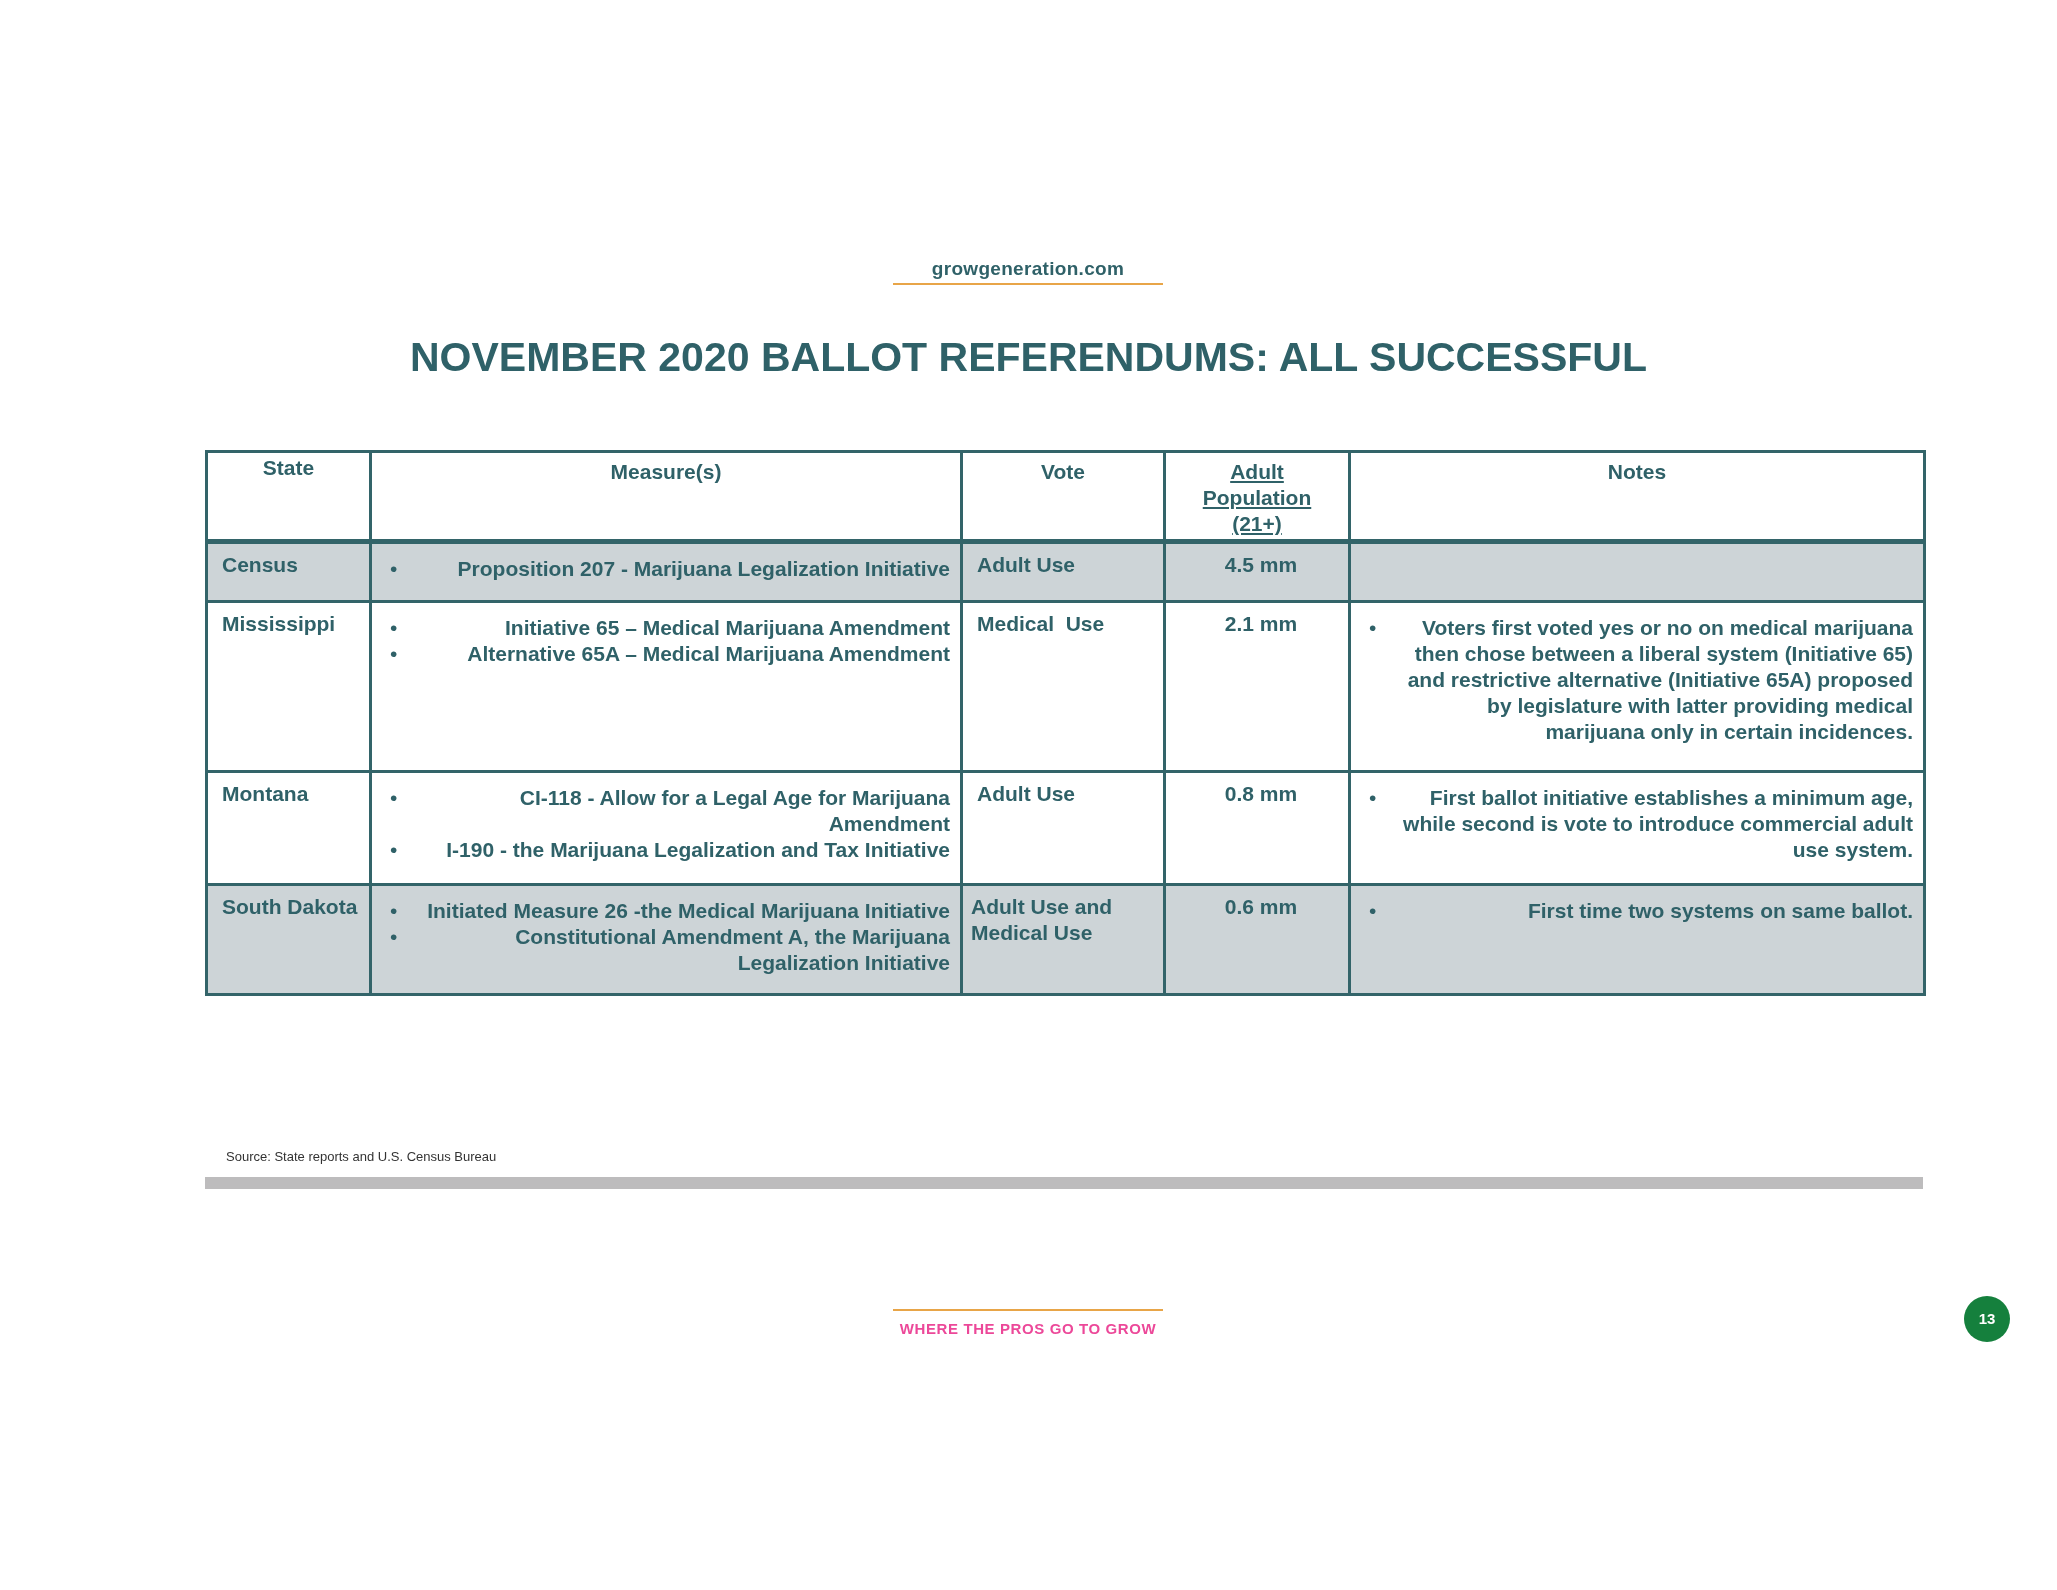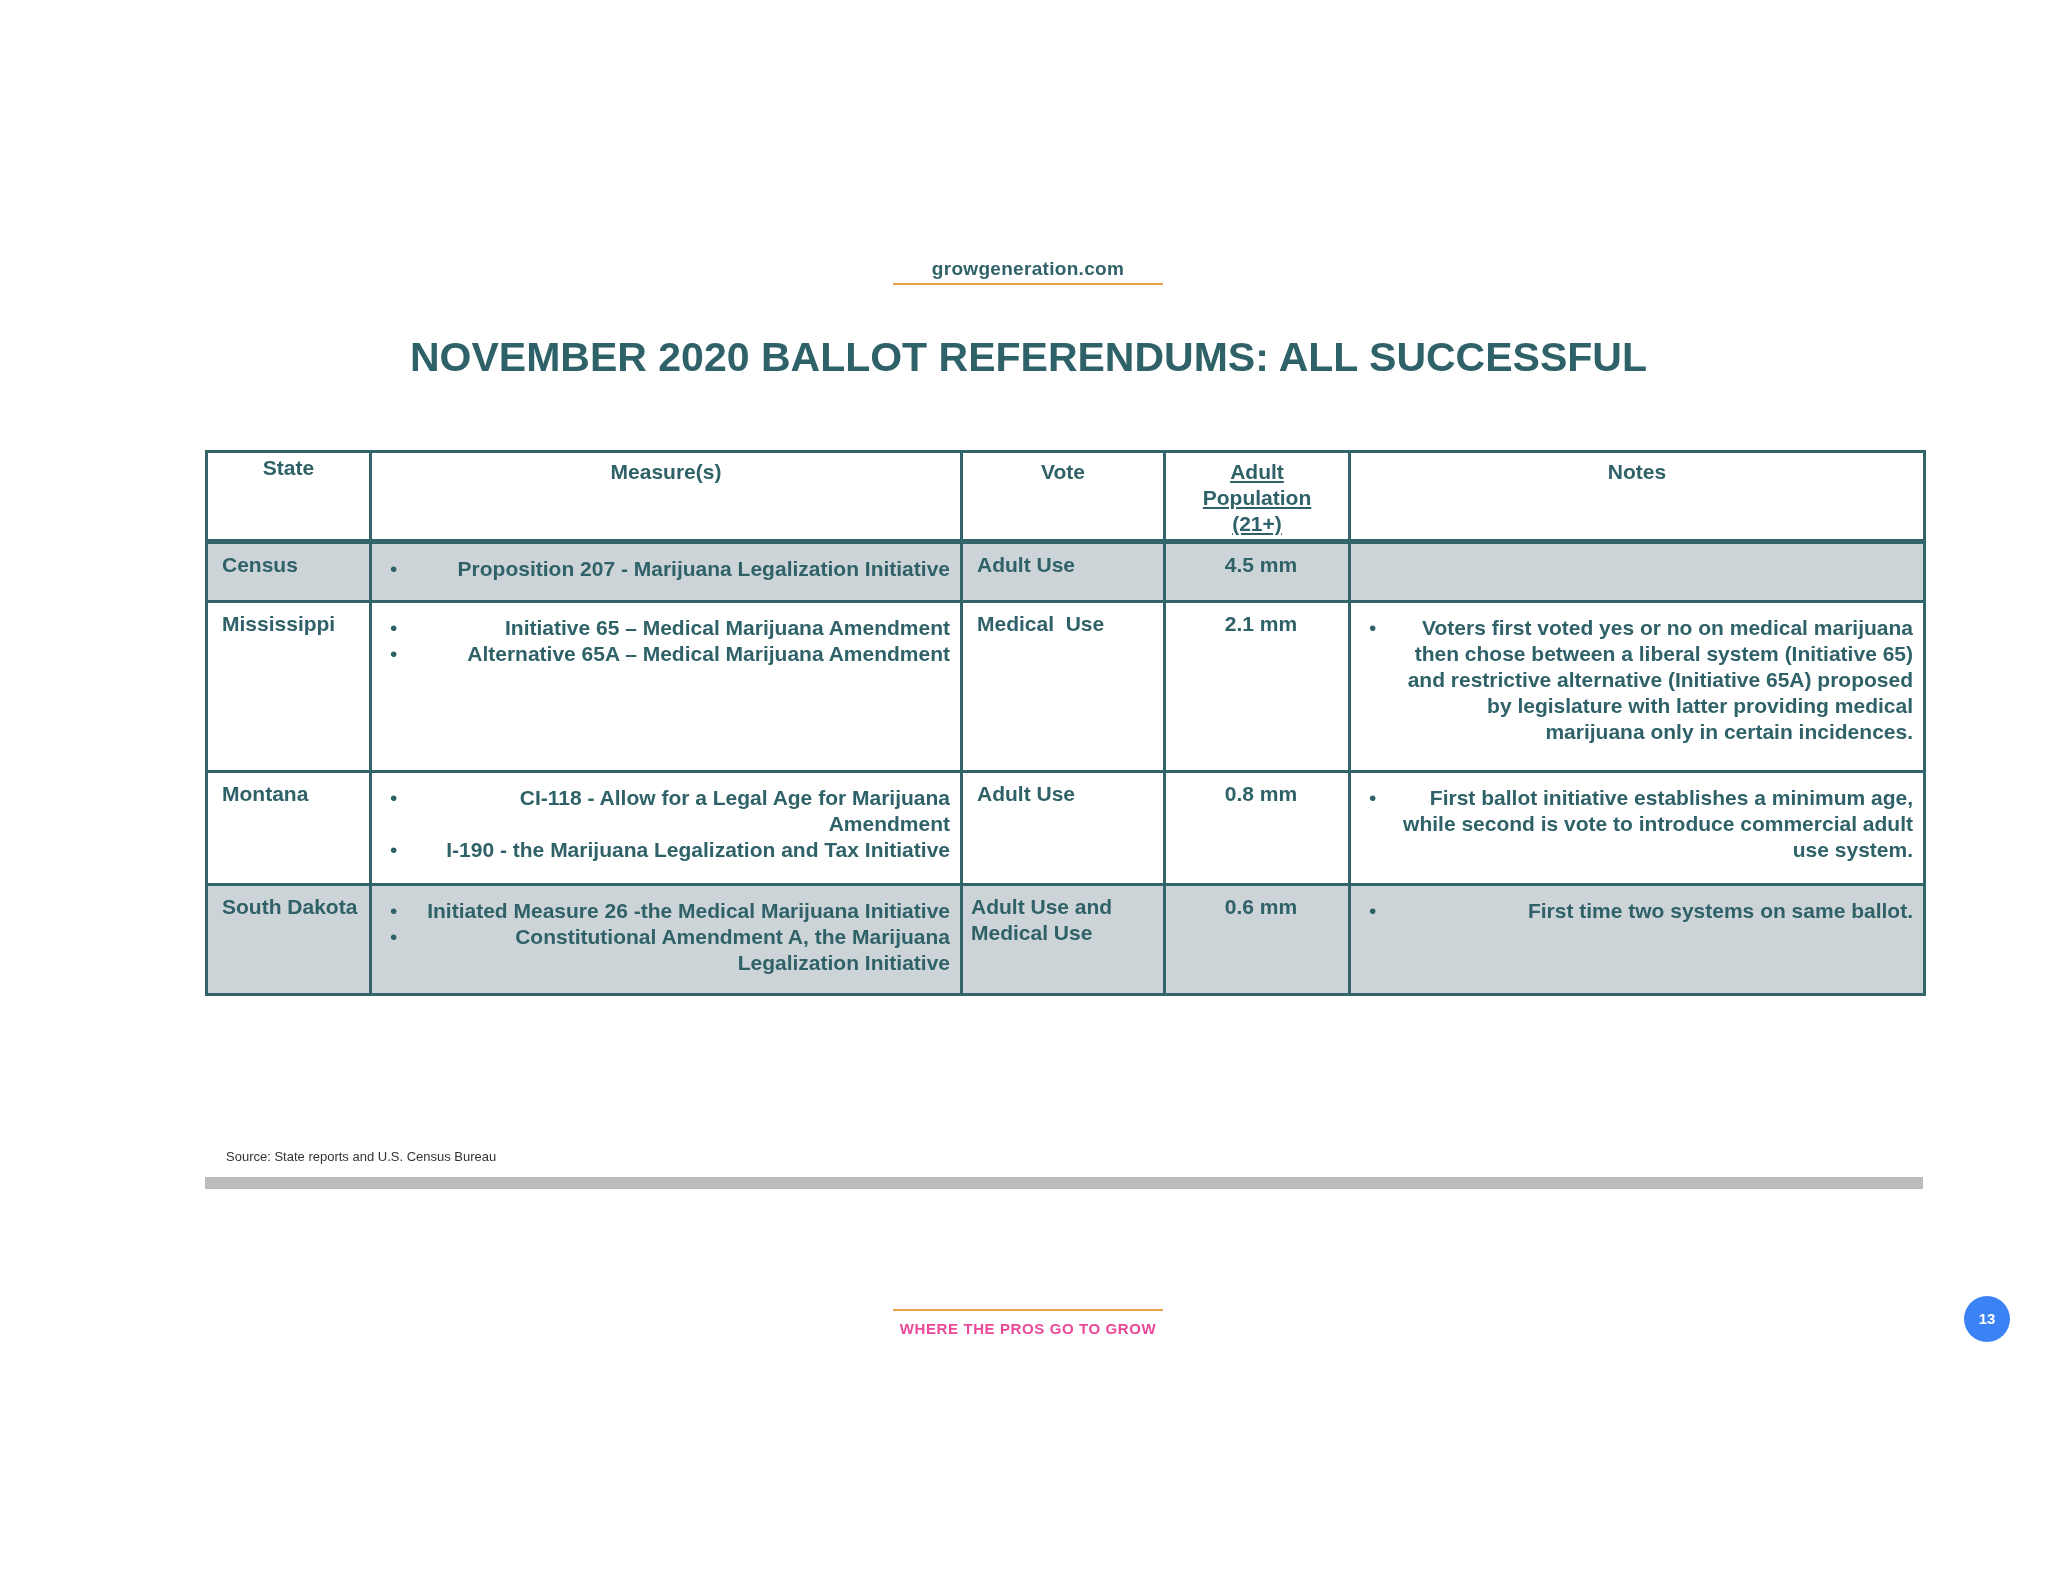--- a/index.html
+++ b/index.html
@@ -23,21 +23,21 @@
   ul.b li { position:relative; }
   ul.b li::before { content:"\2022"; position:absolute; left:-30px; top:0; font-weight:normal; }
   td.meas { padding-left:12px; }
   td.notes { padding-left:14px; }
   .source { position:absolute; left:208px; top:1149px; font-size:13px; color:#333; font-family:"Liberation Sans", sans-serif;margin-left:18px; }
   .greybar { position:absolute; left:205px; top:1177px; width:1718px; height:12px; background:#bdbcbd; }
   .foot-line { position:absolute; left:893px; top:1309px; width:270px; height:2px; background:#e8a548; }
   .tagline { position:absolute; left:893px; top:1320px; width:270px; text-align:center;
              font-size:15px; font-weight:bold; letter-spacing:0.6px; color:#ec4899; }
   .pagenum { position:absolute; left:1964px; top:1296px; width:46px; height:46px; border-radius:50%;
-             background:#3b82f6; color:#fff; font-size:15px; font-weight:bold; text-align:center; line-height:46px; }
+             background:#15803d; color:#fff; font-size:15px; font-weight:bold; text-align:center; line-height:46px; }
 </style>
 </head>
 <body>
 
 <div class="site">growgeneration.com</div>
 <div class="site-line"></div>
 <div class="title">NOVEMBER 2020 BALLOT REFERENDUMS: ALL SUCCESSFUL</div>
 
 <table class="ref">
   <colgroup>

